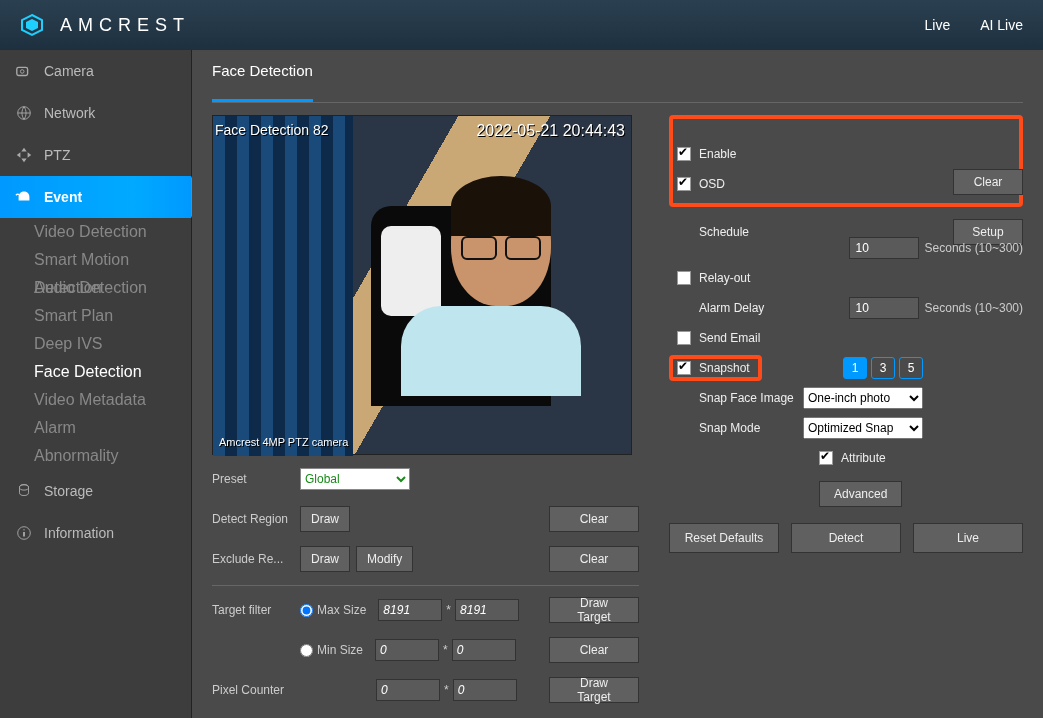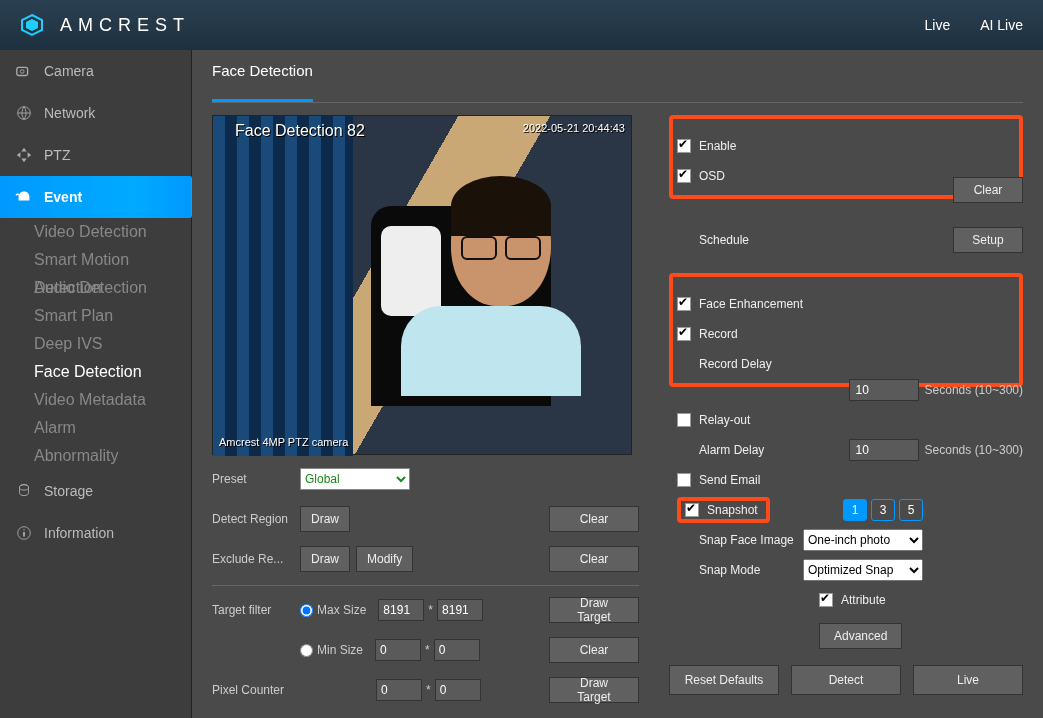--- a/index.html
+++ b/index.html
@@ -28,22 +28,22 @@
 .page-title { font-size: 15px; color:#fff; padding-bottom: 10px; border-bottom: 2px solid transparent; display:inline-block; }
 .title-wrap { border-bottom: 1px solid #666; margin-bottom: 12px; }
 .title-underline { border-bottom: 3px solid #0099ff; display:inline-block; padding-bottom: 8px; }
 
 .content { display:flex; gap: 30px; }
 .left-col { width: 430px; }
 .right-col { flex:1; }
 
 
 .preview { width: 420px; height: 340px; background: linear-gradient(120deg,#1a2233 0%, #1a2233 10%, #233 10%, #233 15%, #2a3545 15%, #2a3545 40%, #c9a876 40%, #c9a876 55%, #2a3545 55%); position:relative; border:1px solid #222; }
-.preview-overlay-tl { position:absolute; top:6px; left:22px; color:#fff; font-size:16px; text-shadow:1px 1px #000; }
-.preview-overlay-tr { position:absolute; top:6px; right:6px; color:#fff; font-size:11px; text-shadow:1px 1px #000; }
+.preview-overlay-tl { position:absolute; top:6px; left:2px; color:#fff; font-size:14px; text-shadow:1px 1px #000; }
+.preview-overlay-tr { position:absolute; top:6px; right:6px; color:#fff; font-size:16px; text-shadow:1px 1px #000; }
 .preview-overlay-bl { position:absolute; bottom:6px; left:6px; color:#fff; font-size:11px; text-shadow:1px 1px #000; }
 
 .person { position:absolute; right:40px; top:70px; width:200px; height:260px; }
 .chair { position:absolute; width:180px; height:200px; top:20px; left:-20px; background:#0a0a0a; border-radius:20px 20px 0 0; }
 .pillow { position:absolute; width:60px; height:90px; top:40px; left:-10px; background:#eee; border-radius:10px; }
 .head { position:absolute; width:100px; height:130px; top:-10px; left:60px; background:#c9946b; border-radius:50% 50% 45% 45%; }
 .hair { position:absolute; width:100px; height:60px; top:-10px; left:60px; background:#1a1108; border-radius:50% 50% 0 0; }
 .shirt { position:absolute; width:180px; height:90px; top:120px; left:10px; background:#bfe5ef; border-radius:40px 40px 0 0; }
 .glasses { position:absolute; top:50px; left:70px; width:80px; height:20px; }
 .glasses::before, .glasses::after { content:''; position:absolute; width:32px; height:20px; border:2px solid #111; border-radius:6px; }
@@ -51,36 +51,36 @@
 .curtain { position:absolute; left:0; top:0; width:140px; height:340px; background: repeating-linear-gradient(90deg,#1a4a7a,#1a4a7a 12px,#0d2a4a 12px,#0d2a4a 24px); }
 
 
 .form-row { display:flex; align-items:center; height: 32px; margin-top: 8px; font-size:12px; color:#ccc; }
 .form-label { width: 88px; }
 select.inline { width: 110px; font-size:12px; background:#fff; color:#1a8a1a; border:1px solid #888; height:22px; }
 .btn { background:#606060; color:#eee; border:1px solid #333; font-size:12px; height:26px; padding:0 14px; cursor:pointer; display:inline-flex; align-items:center; justify-content:center; }
 .btn-sm { padding: 0 10px; }
 .btn-wide { width: 90px; }
 .gap { width: 6px; display:inline-block; }
-input.num { width:46px; height:22px; background:#5a5a5a; color:#fff; border:1px solid #333; font-size:12px; padding:0 4px; }
+input.num { width:64px; height:22px; background:#5a5a5a; color:#fff; border:1px solid #333; font-size:12px; padding:0 4px;font-style:italic; }
 .star { margin:0 4px; }
 .radio { margin-right:4px; }
 
 
 .opt-row { display:flex; align-items:center; height: 30px; font-size:12px; color:#eee; }
 .opt-label { margin-left: 8px; white-space:nowrap; }
 .cb { appearance:none; width:14px; height:14px; border:1px solid #999; background:#fff; position:relative; cursor:pointer; }
 .cb:checked::after { content:'✔'; position:absolute; top:-3px; left:0; font-size:12px; color:#000; }
 input.field { width:70px; height:22px; background:#5a5a5a; color:#fff; border:1px solid #333; font-size:12px; padding:0 6px; }
 .suffix { font-size:12px; color:#ccc; margin-left:6px; white-space:nowrap; }
 .setup-area { display:flex; align-items:center; }
 .setup-area .opt-text { width:120px; }
 select.field-sel { width:120px; height:22px; font-size:12px; }
 
-.highlight-box { border:4px solid #ff4a1a; border-radius:4px; padding: 12px 8px 4px 4px; margin-bottom:20px; }
+.highlight-box { border:4px solid #ff4a1a; border-radius:4px; padding: 20px 8px 4px 4px; margin-bottom:4px; }
 .no-border { padding-left:8px; }
 
 
 .snapbtns { display:flex; gap:4px; }
 .snapbtn { width:24px; height:22px; border:1px solid #0099ff; background:#4a4a4a; color:#fff; font-size:12px; display:flex; align-items:center; justify-content:center; border-radius:3px; cursor:pointer; }
 .snapbtn.on { background:#0099ff; }
 
 
 .actions { display:flex; gap:12px; margin-top: 14px; }
 .actions .btn { width: 110px; height:30px; }
@@ -273,34 +273,20 @@
 
       <div class="opt-row no-border setup-area">
         <span style="width:22px"></span>
         <span class="opt-text">Schedule</span>
         <span style="flex:1"></span>
         <button class="btn" style="width:70px">Setup</button>
       </div>
 
       <div style="height:18px"></div>
 
-      <div class="highlight-box">
-        <div class="opt-row">
-          <input type="checkbox" class="cb" checked="" style="">
-          <span class="opt-label">Face Enhancement</span>
-        </div>
-        <div class="opt-row">
-          <input type="checkbox" class="cb" checked="" style="">
-          <span class="opt-label">Record</span>
-        </div>
-        <div class="opt-row">
-          <span style="width:22px"></span>
-          <span class="opt-label" style="margin-left:0">Record Delay</span>
-        </div>
-      </div>
       <div class="opt-row" style="margin-top:-32px; justify-content:flex-end; padding-left:150px;">
         <input class="field" value="10" style="">
         <span class="suffix">Seconds (10~300)</span>
       </div>
 
       <div class="opt-row no-border">
         <input type="checkbox" class="cb" style="">
         <span class="opt-label">Relay-out</span>
       </div>
       <div class="opt-row no-border">
@@ -309,21 +295,21 @@
         <span style="flex:1"></span>
         <input class="field" value="10" style="">
         <span class="suffix">Seconds (10~300)</span>
       </div>
       <div class="opt-row no-border">
         <input type="checkbox" class="cb" style="">
         <span class="opt-label">Send Email</span>
       </div>
 
       <div class="opt-row" style="align-items:center;">
-        <span class="highlight-box" style="display:inline-flex; align-items:center; padding:2px 8px 2px 4px; margin:8px;">
+        <span class="highlight-box" style="display:inline-flex; align-items:center; padding:2px 8px 2px 4px; margin:0;">
           <input type="checkbox" class="cb" checked="" style="">
           <span class="opt-label">Snapshot</span>
         </span>
         <span style="flex:1"></span>
         <span class="snapbtns">
           <span class="snapbtn on">1</span>
           <span class="snapbtn">3</span>
           <span class="snapbtn">5</span>
         </span>
         <span style="width:100px"></span>

